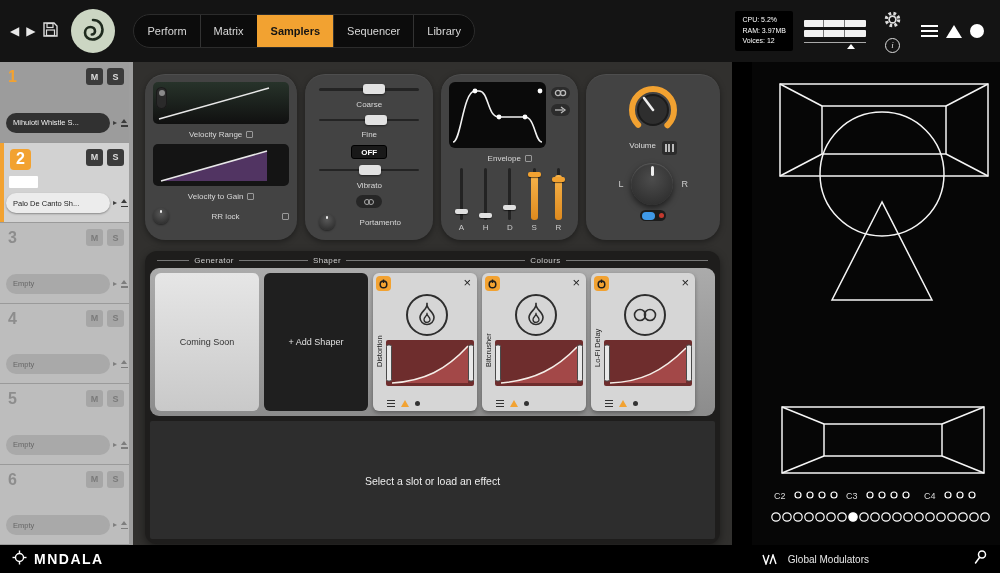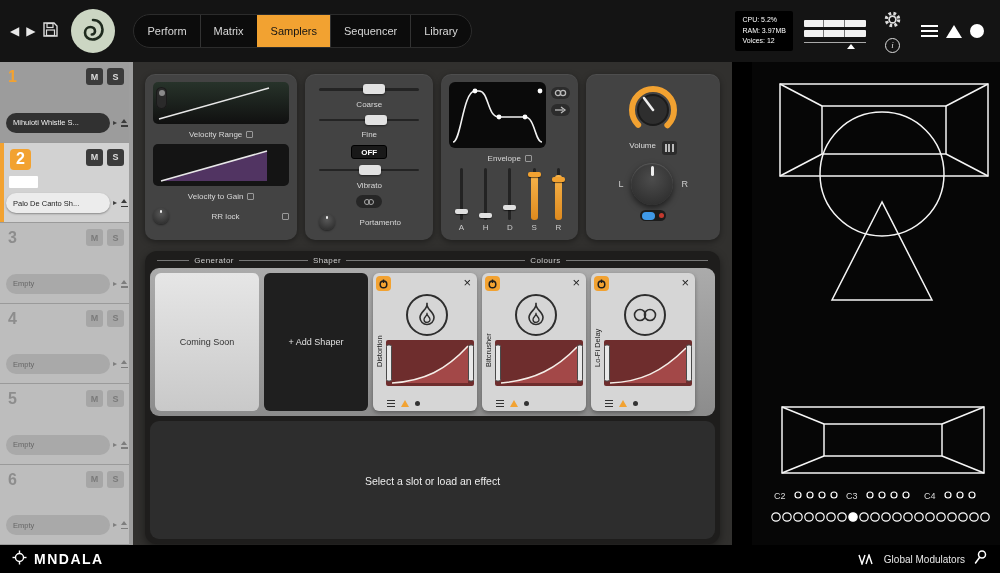--- a/index.html
+++ b/index.html
@@ -7,21 +7,21 @@
   body{position:relative;background:#000;font-family:"Liberation Sans",sans-serif;overflow:hidden}
 
   
   #topbar{position:absolute;left:0;top:0;width:1000px;height:62px;background:#141414;display:flex;align-items:center;padding:0 10px;gap:7px}
   .chev{color:#e8e8e8;font-size:12px;cursor:pointer;background:none;border:none}
   #preset-pill{width:128px;height:26px;background:#0b0b0b;border:1px solid #262626;border-radius:13px;color:#eee;font-size:10.5px;display:flex;align-items:center;justify-content:center;white-space:nowrap;overflow:hidden}
   #logo-circle{width:44px;height:44px;border-radius:50%;background:#ccd6c3;display:flex;align-items:center;justify-content:center;margin:0 5px;flex:none}
   #tabs{height:34px;background:#0c0c0c;border:1px solid #2c2c2c;border-radius:17px;display:flex;align-items:stretch;overflow:hidden;margin-left:6px}
   .tab{padding:0 13px;display:flex;align-items:center;color:#d8d8d8;font-size:11px;border-left:1px solid #333;cursor:pointer;white-space:nowrap}
   .tab:first-child{border-left:none}
-  .tab.active{background:#f2a231;color:#141414;font-weight:normal;border-left-color:#f2a231}
+  .tab.active{background:#f2a231;color:#141414;font-weight:bold;border-left-color:#f2a231}
   #stats{background:#000;padding:4px 7px;color:#fff;font-size:7px;line-height:1.5;border-radius:2px;margin-left:auto;white-space:nowrap}
   #meter{width:62px;display:flex;flex-direction:column;gap:3px;margin:0 4px}
   .mbar{height:7px;border-radius:1px;background:linear-gradient(90deg,#f2f2f2 0 30%,#777 30% 32%,#f2f2f2 32% 64%,#777 64% 66%,#f2f2f2 66% 100%)}
   .mline{height:1px;background:#aaa;position:relative;margin-top:2px}
   .mtri{position:absolute;left:70%;top:2px;width:0;height:0;border-left:4px solid transparent;border-right:4px solid transparent;border-bottom:5px solid #fff}
   #sysicons{display:flex;flex-direction:column;align-items:center;gap:5px;margin:0 6px}
   #info-badge{width:15px;height:15px;border:1.5px solid #ddd;border-radius:50%;color:#ddd;font-size:9px;font-style:italic;font-family:"Liberation Serif",serif;display:flex;align-items:center;justify-content:center;cursor:pointer}
   #brandmark{display:flex;align-items:center;gap:8px;margin:0 6px}
   #brand-bars{display:flex;flex-direction:column;gap:2.5px}
   #brand-bars i{display:block;width:17px;height:2.6px;background:#fff}
@@ -53,21 +53,21 @@
   .slot.empty .mini{color:#7d7d7d}
   .eject{width:9px;height:8px;position:relative;cursor:pointer}
   .eject::before{content:"";position:absolute;left:1px;top:0;border-left:3.5px solid transparent;border-right:3.5px solid transparent;border-bottom:4px solid #3c3c3c}
   .eject::after{content:"";position:absolute;left:1px;bottom:0;width:7px;height:1.5px;background:#3c3c3c}
   .slot.empty .eject::before{border-bottom-color:#7d7d7d}
   .slot.empty .eject::after{background:#7d7d7d}
 
   
   #main{position:absolute;left:133px;top:62px;width:599px;height:483px;background:#31302e;padding:12px}
   #modrow{display:flex;gap:8px;height:166px}
-  .module{background:#434343;border-radius:10px;box-shadow:0 2px 6px rgba(0,0,0,.4),inset 0 1px 0 rgba(255,255,255,.06);padding:8px;display:flex;flex-direction:column}
+  .module{background:#434343;border-radius:20px;box-shadow:0 2px 6px rgba(0,0,0,.4),inset 0 1px 0 rgba(255,255,255,.06);padding:8px;display:flex;flex-direction:column}
   .mlabel{font-size:8px;color:#d8d8d8;display:flex;align-items:center;justify-content:center;gap:4px;height:12px}
   .sqicon{width:7px;height:7px;border:1px solid #999;border-radius:1px;display:inline-block;cursor:pointer}
 
   .m-vel{width:163px;gap:4px}
   .vgraph{height:42px;border-radius:5px;position:relative;overflow:hidden;background:linear-gradient(180deg,#27332a,#101010);cursor:pointer}
   .vgraph.g2{background:#141414}
   .vtoggle{position:absolute;left:3px;top:5px;width:11px;height:22px;border-radius:6px;background:#2a2a2a;box-shadow:inset 0 0 0 1px #1a1a1a;cursor:pointer}
   .vtoggle::after{content:"";position:absolute;left:2.5px;top:3px;width:6px;height:6px;border-radius:50%;background:#8a8a8a}
   .rrrow{display:flex;align-items:center;gap:6px;margin-top:2px}
   .knob-s{width:16px;height:16px;border-radius:50%;background:radial-gradient(circle at 50% 35%,#585858,#262626);position:relative;flex:none;cursor:pointer;box-shadow:0 1px 2px rgba(0,0,0,.5)}
@@ -128,27 +128,27 @@
   .pwr{width:15px;height:15px;border-radius:4px;background:#f2a231;display:flex;align-items:center;justify-content:center;border:none;cursor:pointer}
   .xbtn{font-size:13px;color:#222;line-height:.8;background:none;border:none;cursor:pointer;font-family:inherit}
   .fxname{position:absolute;left:2px;top:22px;height:72px;writing-mode:vertical-rl;transform:rotate(180deg);font-size:7.5px;color:#222;display:flex;align-items:center}
   .fxicon{position:absolute;left:33px;top:21px;width:42px;height:42px;border:2px solid #2e2e2e;border-radius:50%;display:flex;align-items:center;justify-content:center}
   .fxgraph{position:absolute;left:13px;right:3px;top:67px;height:46px;border-radius:2px;overflow:hidden;background:#6e2d2d}
   .fxfoot{position:absolute;left:14px;bottom:4px;display:flex;align-items:center;gap:6px}
   .ham{display:flex;flex-direction:column;gap:1.5px;cursor:pointer}
   .ham i{width:8px;height:1.5px;background:#333;display:block}
   .warn{width:0;height:0;border-left:4.5px solid transparent;border-right:4.5px solid transparent;border-bottom:7px solid #f2a231}
   .fdot{width:5px;height:5px;border-radius:50%;background:#333}
-  #hint{position:absolute;left:5px;right:5px;top:170px;bottom:5px;background:#2d2d2d;border-radius:9px;display:flex;justify-content:center;padding-top:54px;color:#ececec;font-size:10.5px}
+  #hint{position:absolute;left:5px;right:5px;top:170px;bottom:5px;background:#2d2d2d;border-radius:2px;display:flex;justify-content:center;padding-top:54px;color:#ececec;font-size:10.5px}
 
   
   #right{position:absolute;left:752px;top:62px;width:268px;height:483px;background:#060606}
   #bottombar{position:absolute;left:0;top:545px;width:1000px;height:28px;background:#000;display:flex;align-items:center;padding:0 12px;gap:7px;color:#fff}
   #brand-text{font-size:14px;font-weight:bold;letter-spacing:1.5px}
-  #gm{margin-left:auto;display:flex;align-items:flex-start;gap:11px;font-size:10px;color:#e8e8e8;cursor:pointer}
+  #gm{margin-left:auto;display:flex;align-items:flex-start;gap:11px;font-size:10px;color:#e8e8e8;margin-right:96px;cursor:pointer}
   #pin-wrap{cursor:pointer}
 </style>
 </head>
 <body>
 
 <div id="topbar">
   <button class="chev">◀</button>
   <button class="chev">▶</button>
   <span style="cursor:pointer">
     <svg width="17" height="17" viewBox="0 0 17 17">

